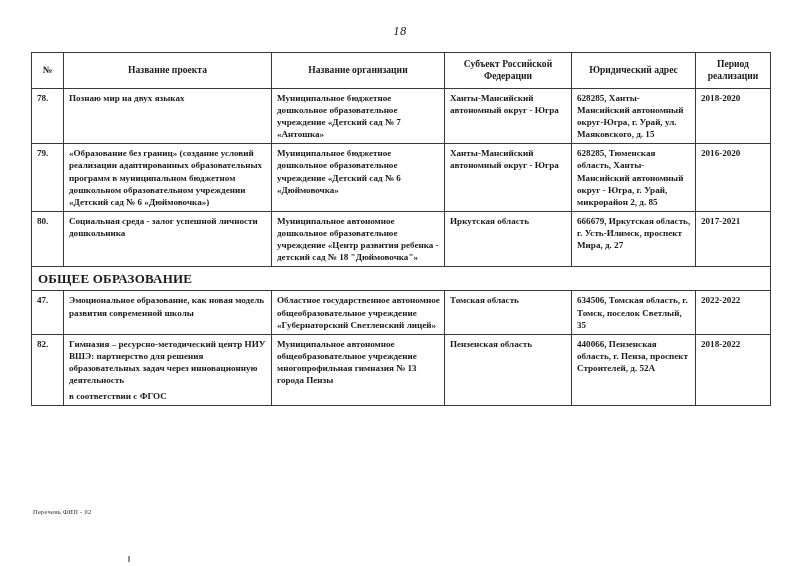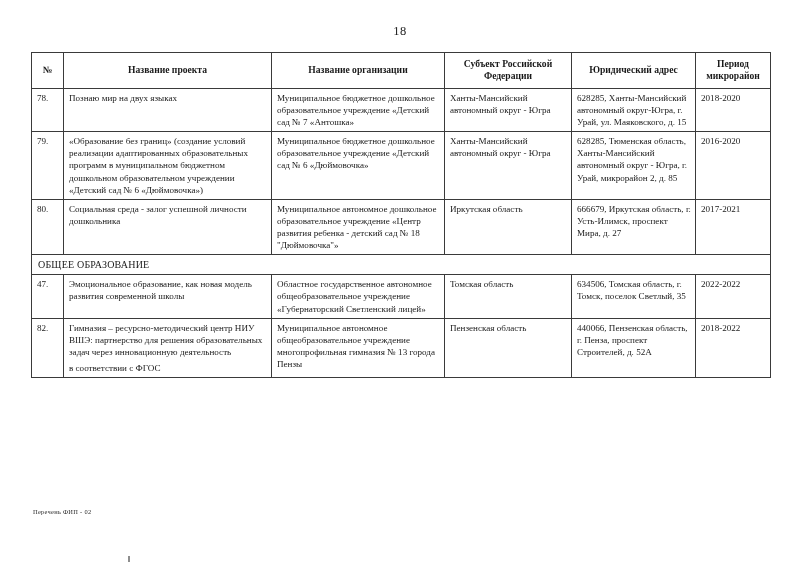--- a/index.html
+++ b/index.html
@@ -23,40 +23,41 @@
   }
   .page-number {
     position: absolute;
     top: 24px;
     left: 0;
     width: 800px;
     text-align: center;
     font-size: 12.5px;
     letter-spacing: 0.5px;
     color: #222;
+    font-style: italic;
   }
   .table-wrap {
     position: absolute;
     top: 52px;
     left: 31px;
     width: 739px;
   }
   table.fip {
     border-collapse: collapse;
     width: 739px;
     table-layout: fixed;
     font-size: 9.1px;
     line-height: 1.33;
   }
   table.fip td, table.fip th {
     border: 1px solid #3a3a3a;
     vertical-align: top;
     padding: 3px 4px 3px 5px;
     text-align: left;
-    font-weight: normal;
+    font-weight: bold;
   }
   table.fip thead th {
     text-align: center;
     vertical-align: middle;
     font-weight: bold;
     font-size: 9.6px;
     padding: 5px 3px;
     line-height: 1.3;
   }
   .col-num      { width: 32px; }
@@ -65,22 +66,22 @@
   .col-subject  { width: 127px; }
   .col-address  { width: 124px; }
   .col-period   { width: 75px; }
 
   td.num  { text-align: left; padding-left: 6px; }
   td.period { padding-left: 7px; margin-left: 11px; }
   td.subject { padding-left: 7px; }
   td.address { padding-left: 7px; }
 
   tr.section td {
-    font-weight: normal;
-    font-size: 10px;
+    font-weight: bold;
+    font-size: 13px;
     letter-spacing: 0.2px;
     padding: 3px 5px 3px 6px;
     vertical-align: middle;
   }
   .cell-line { display: block; }
   .cell-gap { display: block; height: 4px; }
 
   .footer-note {
     position: absolute;
     left: 33px;
@@ -116,21 +117,21 @@
         <col class="col-address">
         <col class="col-period">
       </colgroup>
       <thead>
         <tr>
           <th>№</th>
           <th>Название проекта</th>
           <th>Название организации</th>
           <th>Субъект Российской Федерации</th>
           <th>Юридический адрес</th>
-          <th>Период микрорайон</th>
+          <th>Период реализации</th>
         </tr>
       </thead>
       <tbody>
 
         <tr>
           <td class="num">78.</td>
           <td>Познаю мир на двух языках</td>
           <td>Муниципальное бюджетное дошкольное образовательное учреждение «Детский сад № 7 «Антошка»</td>
           <td class="subject">Ханты-Мансийский автономный округ - Югра</td>
           <td class="address">628285, Ханты-Мансийский автономный округ-Югра, г. Урай, ул. Маяковского, д. 15</td>

